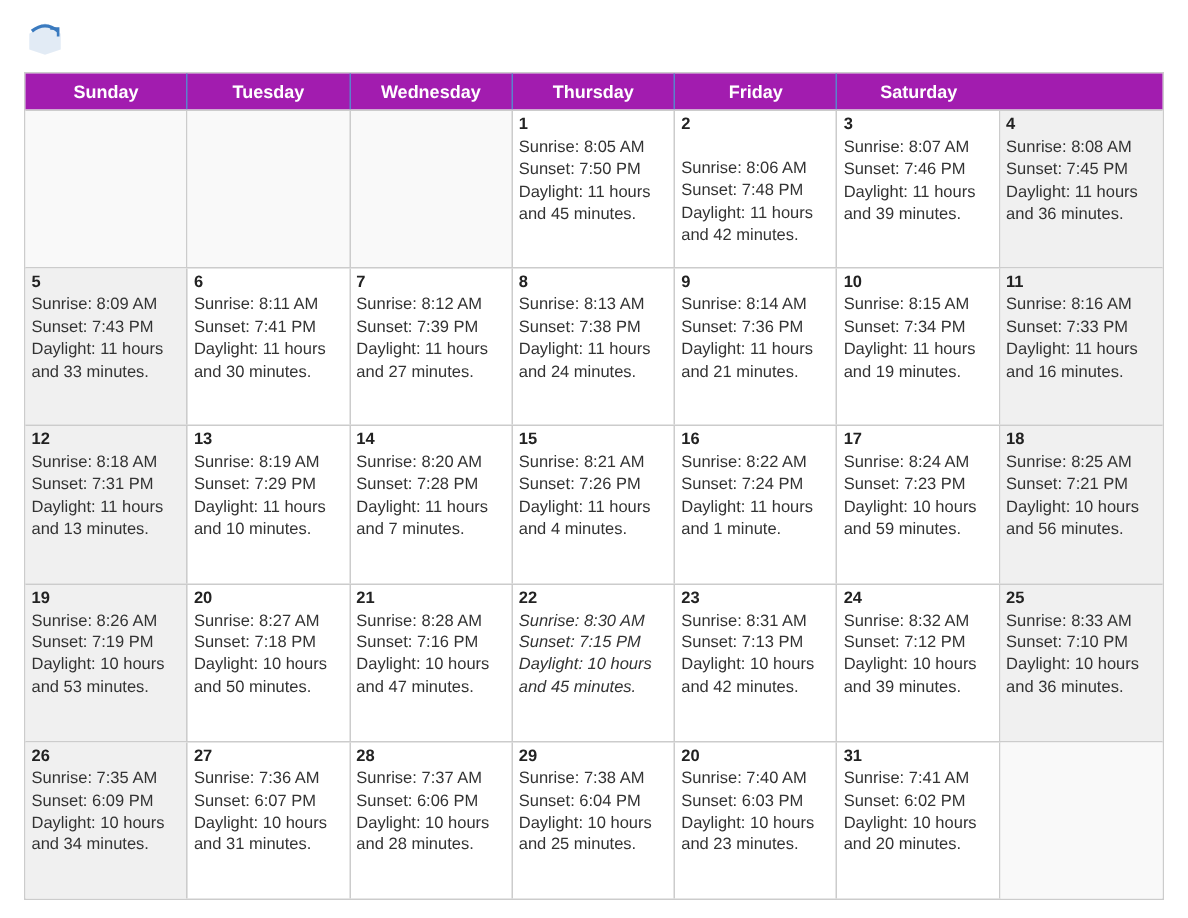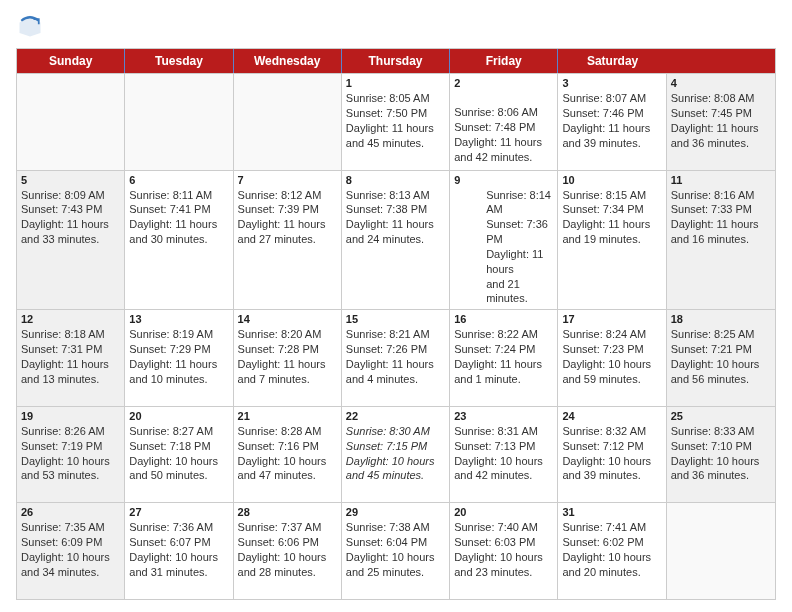--- a/index.html
+++ b/index.html
@@ -57,21 +57,21 @@
     }
     .calendar {
       flex: 1;
       display: flex;
       flex-direction: column;
       border: 1px solid #ccc;
     }
     .cal-header-row {
       display: grid;
       grid-template-columns: repeat(7, 1fr);
-      background: #b91c1c;
+      background: #a21caf;
     }
     .cal-header-cell {
       color: #fff;
       font-size: 12px;
       font-weight: bold;
       text-align: center;
       padding: 5px 2px;
       border-right: 1px solid #5a82cc;
     }
     .cal-header-cell:last-child { border-right: none; }
@@ -199,21 +199,21 @@
           </div>
           <div class="cal-cell">
             <div class="day-num">8</div>
             <div class="cell-text" style="white-space: pre-line;">Sunrise: 8:13 AM
 Sunset: 7:38 PM
 Daylight: 11 hours
 and 24 minutes.</div>
           </div>
           <div class="cal-cell">
             <div class="day-num">9</div>
-            <div class="cell-text" style="white-space: pre-line; margin-left: 32px;">Sunrise: 8:14 AM
+            <div class="cell-text" style="white-space: pre-line;">Sunrise: 8:14 AM
 Sunset: 7:36 PM
 Daylight: 11 hours
 and 21 minutes.</div>
           </div>
           <div class="cal-cell">
             <div class="day-num">10</div>
             <div class="cell-text" style="white-space: pre-line;">Sunrise: 8:15 AM
 Sunset: 7:34 PM
 Daylight: 11 hours
 and 19 minutes.</div>

